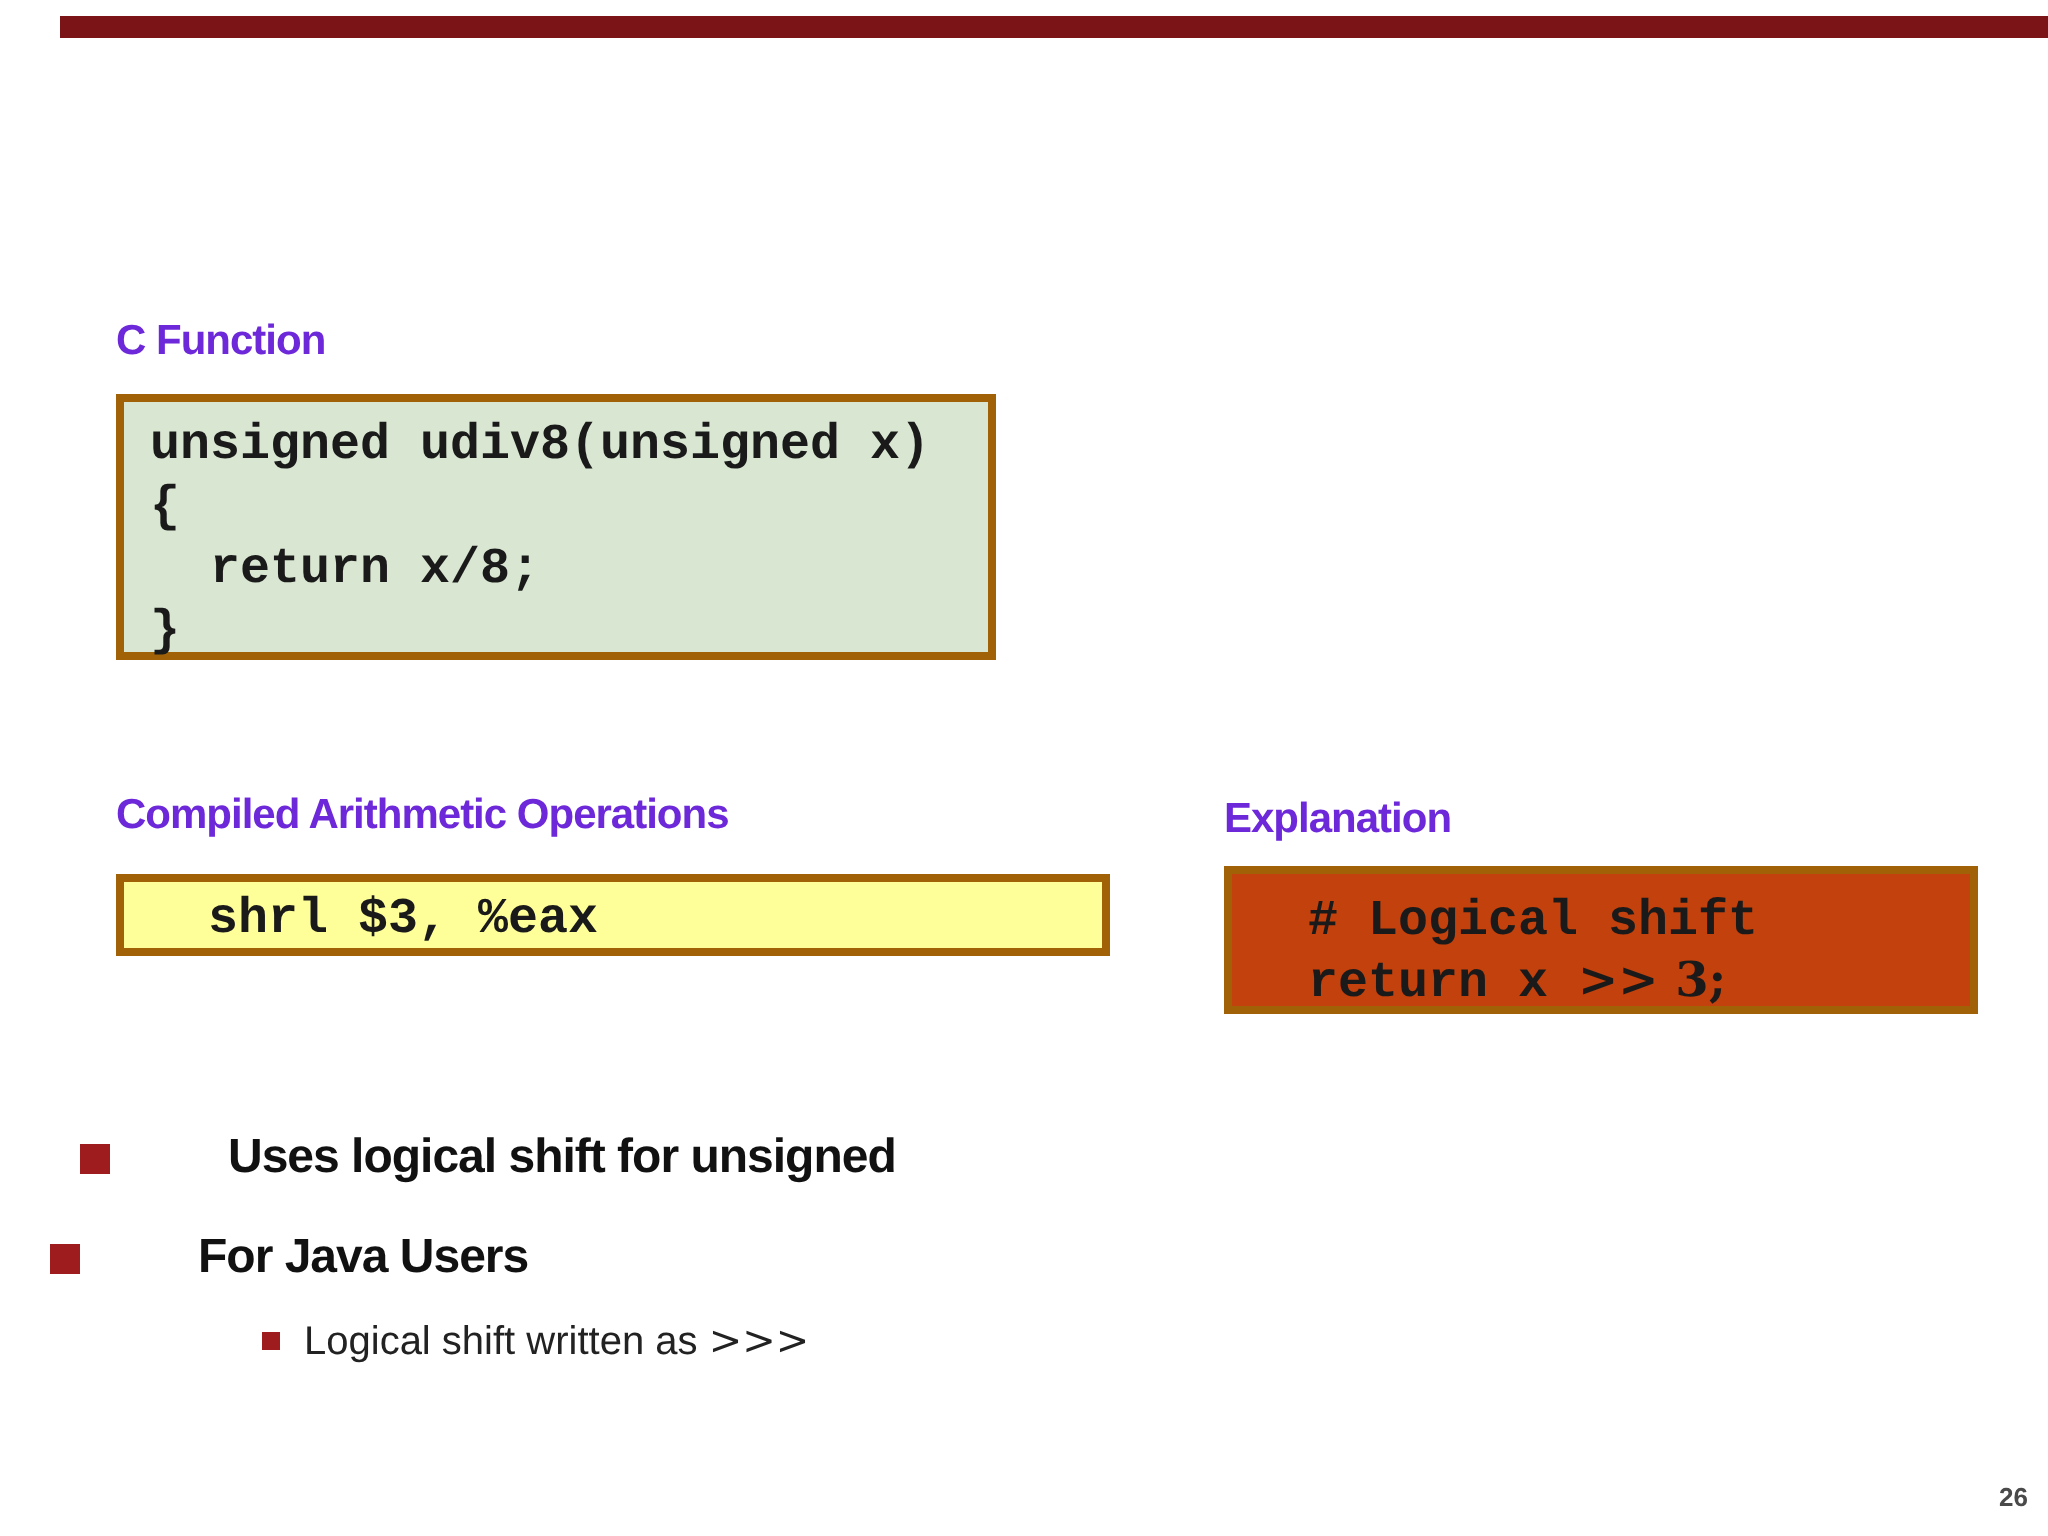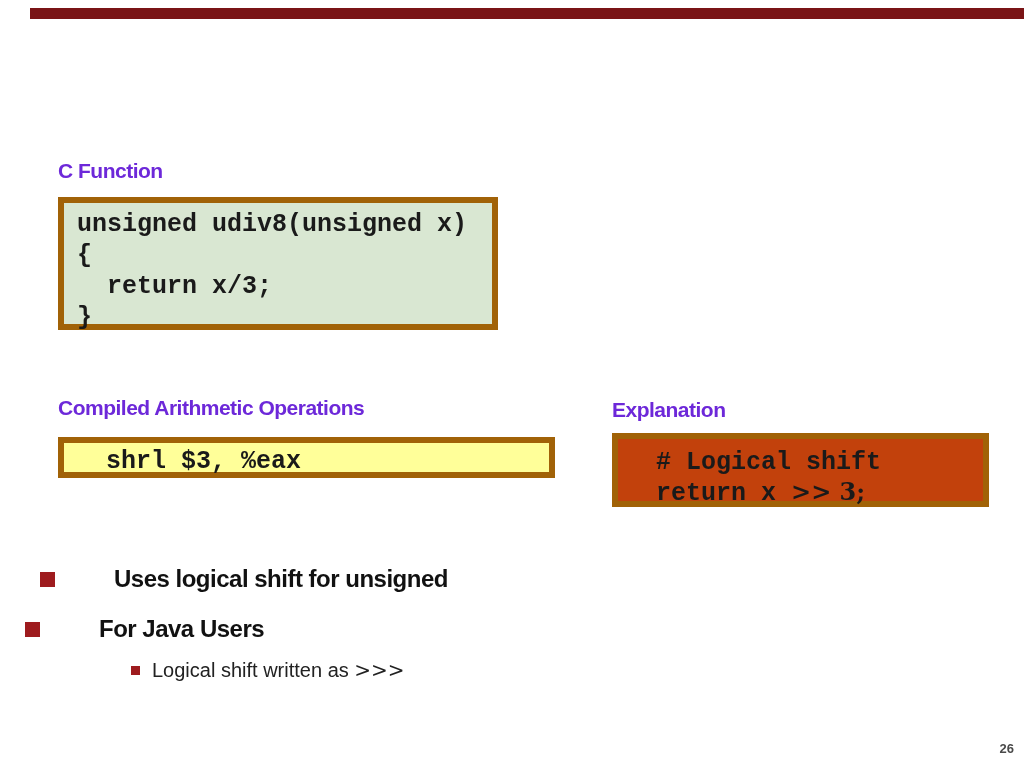--- a/index.html
+++ b/index.html
@@ -42,21 +42,21 @@
     letter-spacing: -0.5px;
     color: #6d28d9;
     white-space: nowrap;
   }
   .label-cfunc   { left: 58px;  top: 159px; }
   .label-ops     { left: 58px;  top: 396px; }
   .label-explain { left: 612px; top: 398px; }
 
   .code-box {
     position: absolute;
-    border: 6px solid #a16207;
+    border: 4px solid #a16207;
     box-sizing: border-box;
     font-family: "Liberation Mono", "DejaVu Sans Mono", monospace;
     font-weight: bold;
     color: #1a1a1a;
   }
   .box-green {
     left: 58px; top: 197px;
     width: 440px; height: 133px;
     background: #d9e7d2;
     padding: 6px 0 0 13px;
@@ -144,21 +144,21 @@
 <div class="slide">
 
   <div class="top-bar"></div>
 
 
   <div class="section-label label-cfunc">C Function</div>
 
   <div class="code-box box-green">
     <div class="code-line">unsigned udiv8(unsigned x)</div>
     <div class="code-line">{</div>
-    <div class="code-line">  return x/3;</div>
+    <div class="code-line">  return x/8;</div>
     <div class="code-line">}</div>
   </div>
 
   <div class="section-label label-ops">Compiled Arithmetic Operations</div>
 
   <div class="code-box box-yellow-ops">
     <div class="code-line">shrl $3, %eax</div>
   </div>
 
   <div class="section-label label-explain">Explanation</div>

